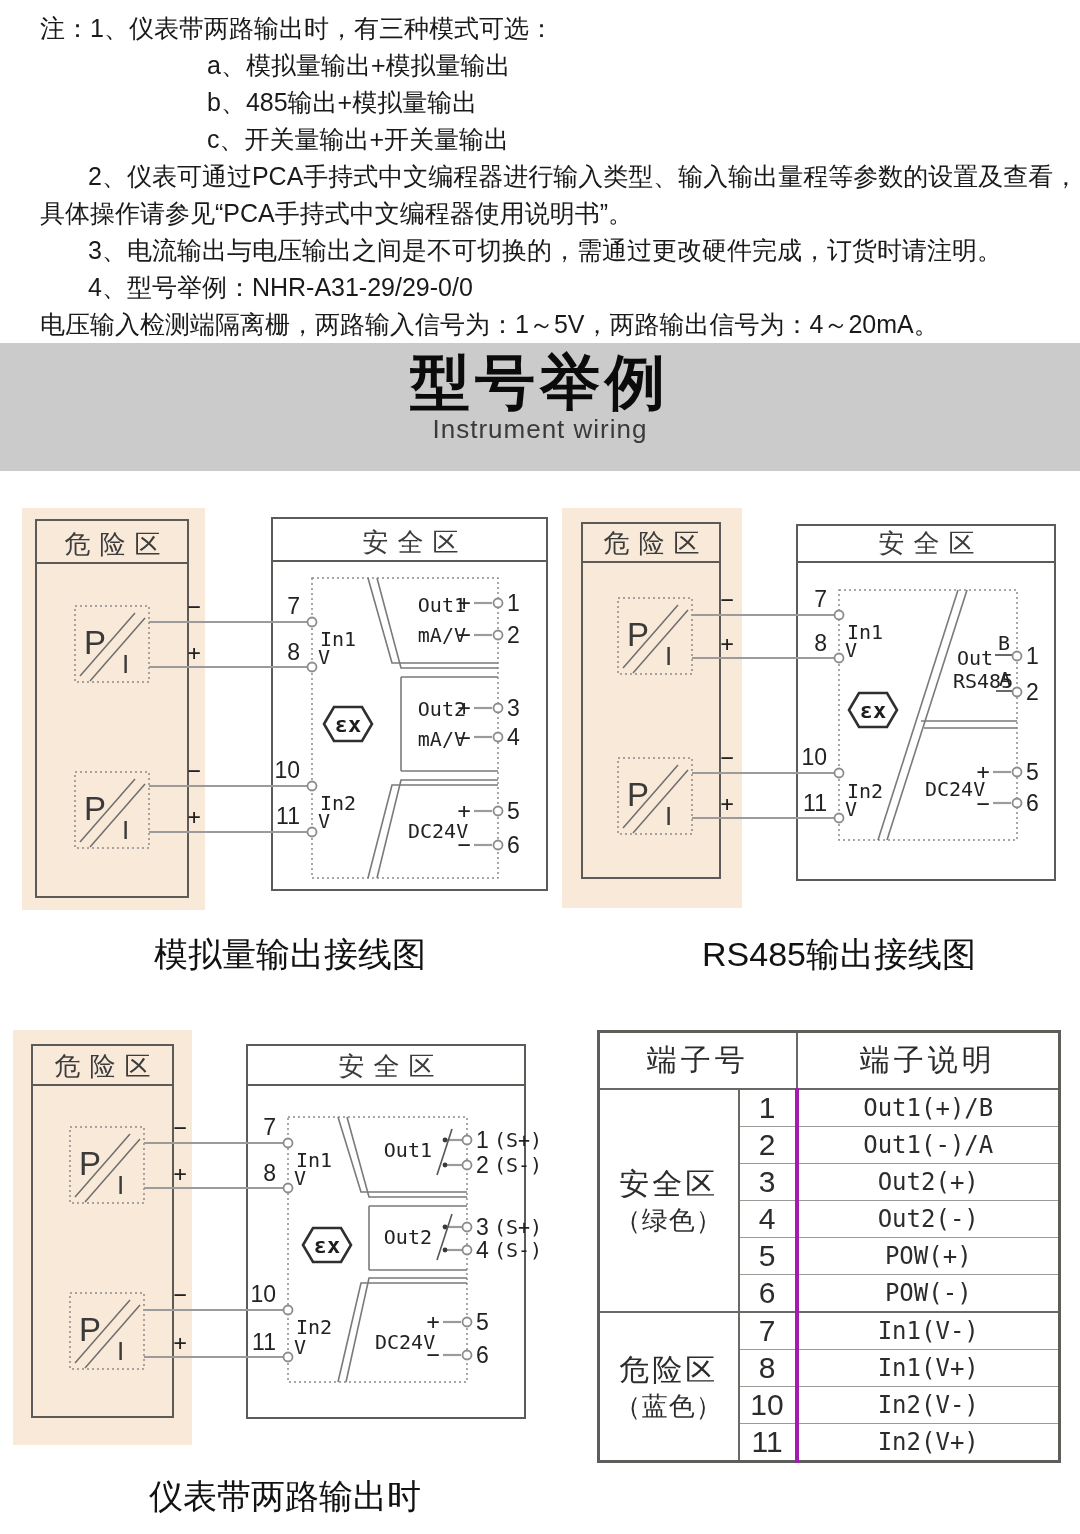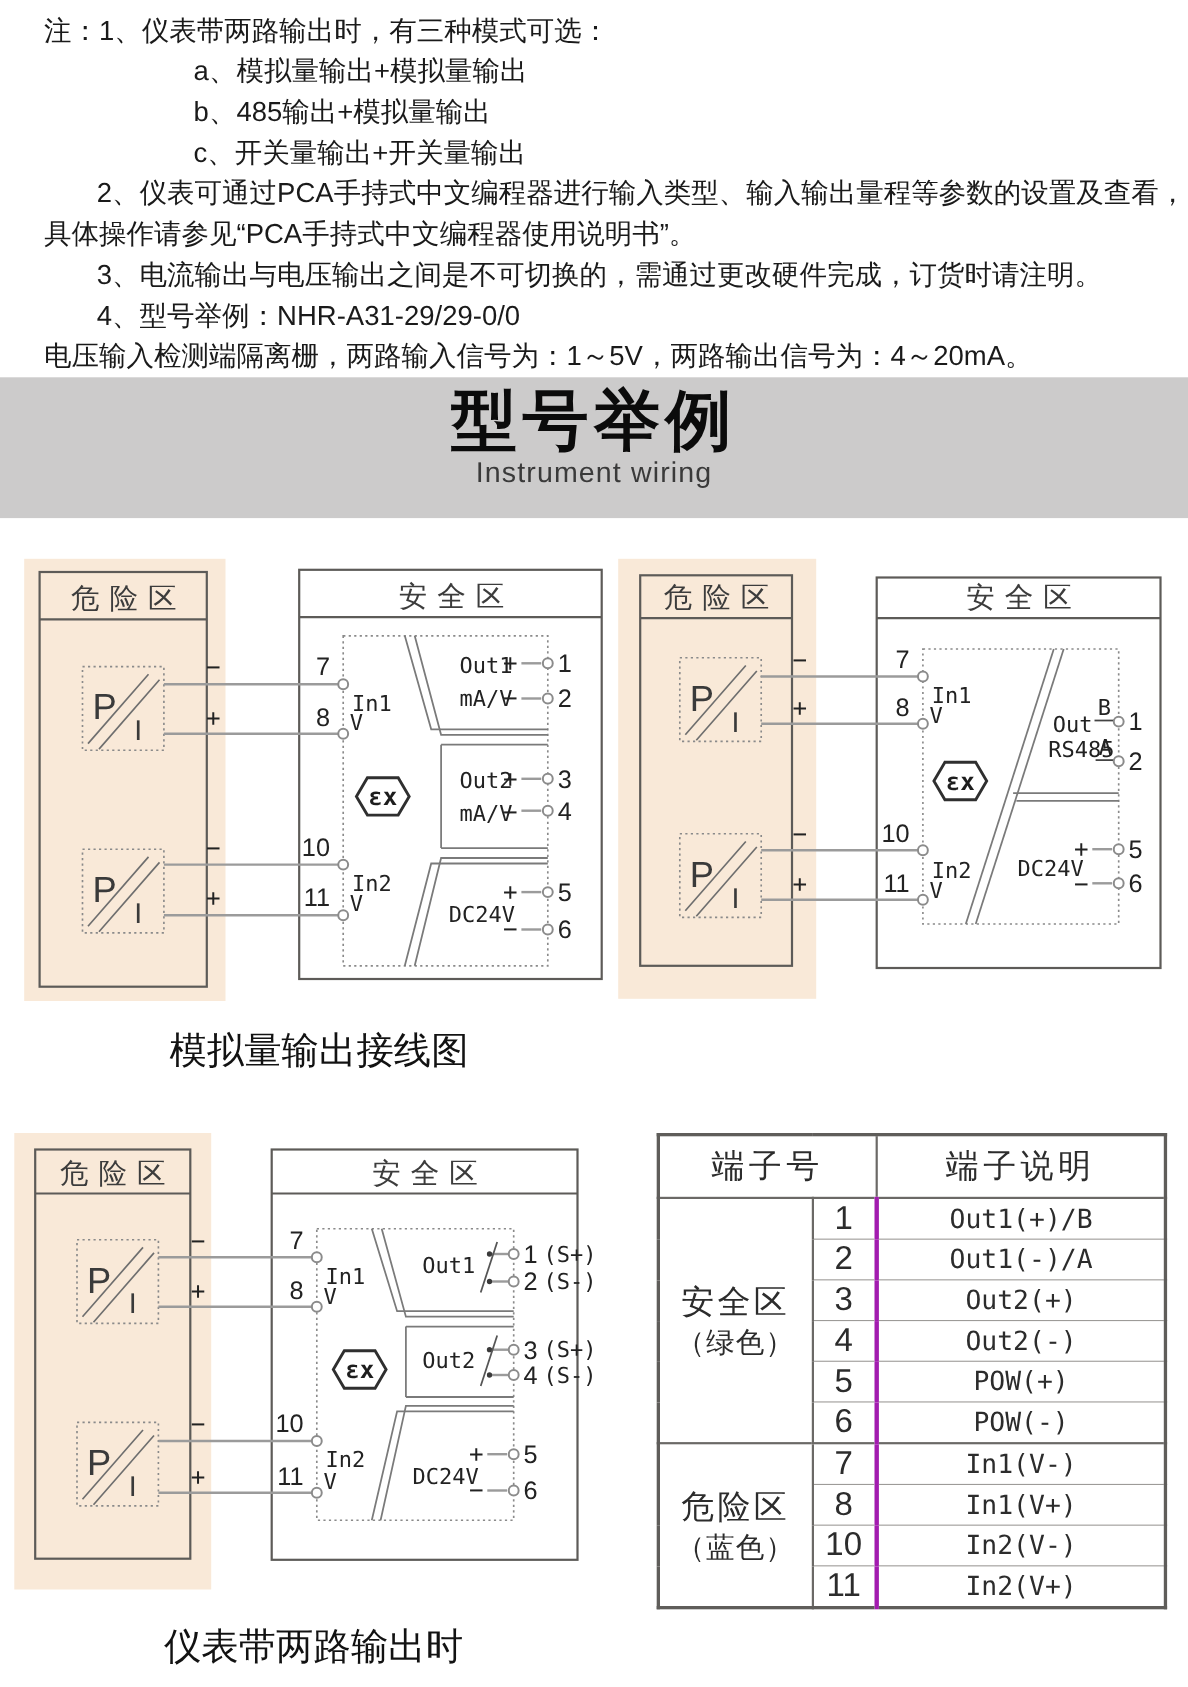--- a/index.html
+++ b/index.html
@@ -3,21 +3,21 @@
 <meta charset="utf-8">
 <style>
   html,body{margin:0;padding:0;background:#fff;}
   .page{position:relative;width:1080px;height:1534px;background:#ffffff;overflow:hidden;
         font-family:"Liberation Sans",sans-serif;color:#1c1c1c;}
   
   .notes{position:absolute;left:0;top:10px;width:952px;}
   .note-line{font-size:25px;line-height:37px;white-space:nowrap;color:#1a1a1a;}
   .ind0{padding-left:40px;}
   .ind1{padding-left:88px;}
-  .ind2{padding-left:176px;}
+  .ind2{padding-left:176px;margin-left:31px;}
   
   .banner{position:absolute;left:0;top:343px;width:1080px;height:128px;background:#cccbcb;text-align:center;}
   .banner-title{font-size:60px;font-weight:bold;letter-spacing:5px;color:#0b0b0b;margin-top:8px;line-height:1.05;}
   .banner-subtitle{font-size:26px;color:#3a3a3a;letter-spacing:1px;margin-top:0px;}
   
   svg.diagram{position:absolute;overflow:visible;}
   .peach{fill:#f9e9d8;}
   .zonebox{fill:none;stroke:#5d5b58;stroke-width:2;}
   .zoneline{stroke:#5d5b58;stroke-width:2;}
   .dotted{fill:none;stroke:#8a8a8a;stroke-width:1.5;stroke-dasharray:2 3;}
@@ -257,20 +257,21 @@
         <text class="mono" x="370" y="296">DC24V</text>
         <text class="sign" x="428" y="311" text-anchor="middle">−</text>
         <line class="wire" x1="438" y1="303" x2="456" y2="303"></line>
           <circle class="term" cx="462" cy="303" r="4.5"></circle>
         <text class="num" x="471" y="311">6</text>
       </g>
     </g>
   </svg>
 
   <div class="caption cap1">模拟量输出接线图</div>
+  <div class="caption cap2">RS485输出接线图</div>
 
   <svg class="diagram" style="left:5px;top:1025px;" width="545" height="425" viewBox="0 0 545 425">
     <rect class="peach" x="8" y="5" width="179" height="415"></rect>
     <g>
       <rect class="zonebox" x="27" y="20" width="141" height="372"></rect>
       <line class="zoneline" x1="27" y1="60" x2="168" y2="60"></line>
       <text class="zttl" x="102" y="50" text-anchor="middle">危险区</text>
     </g>
     <g>
       <rect class="zonebox" x="242" y="20" width="278" height="373"></rect>

